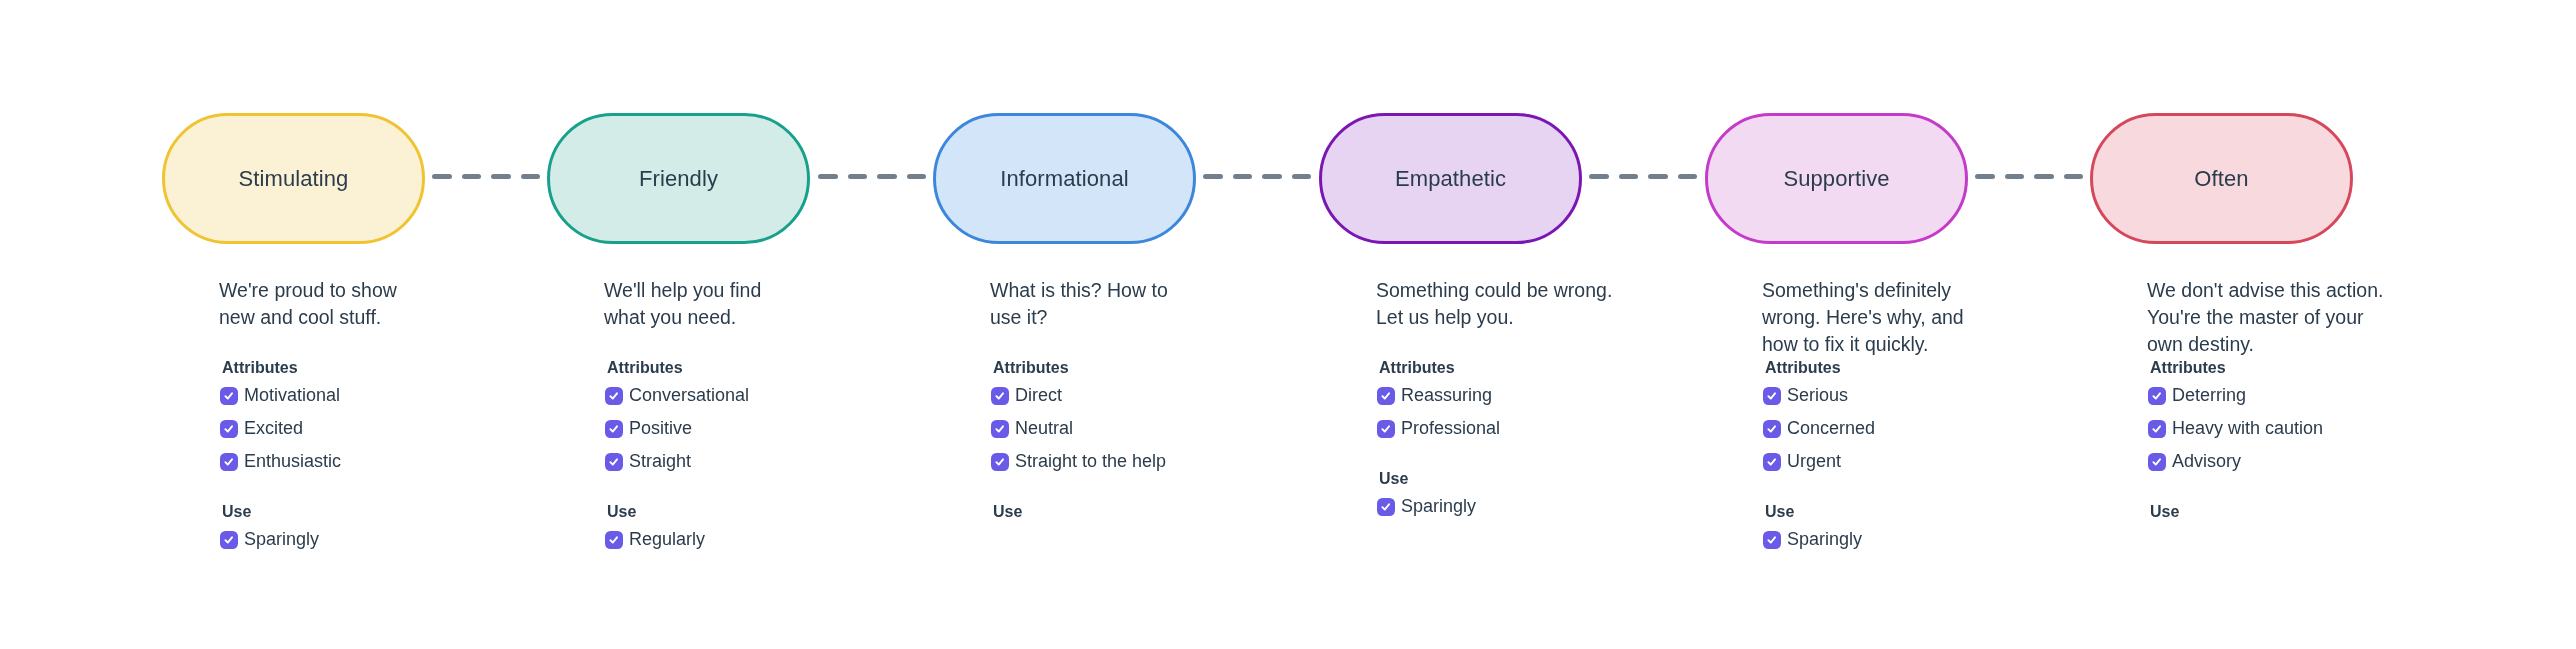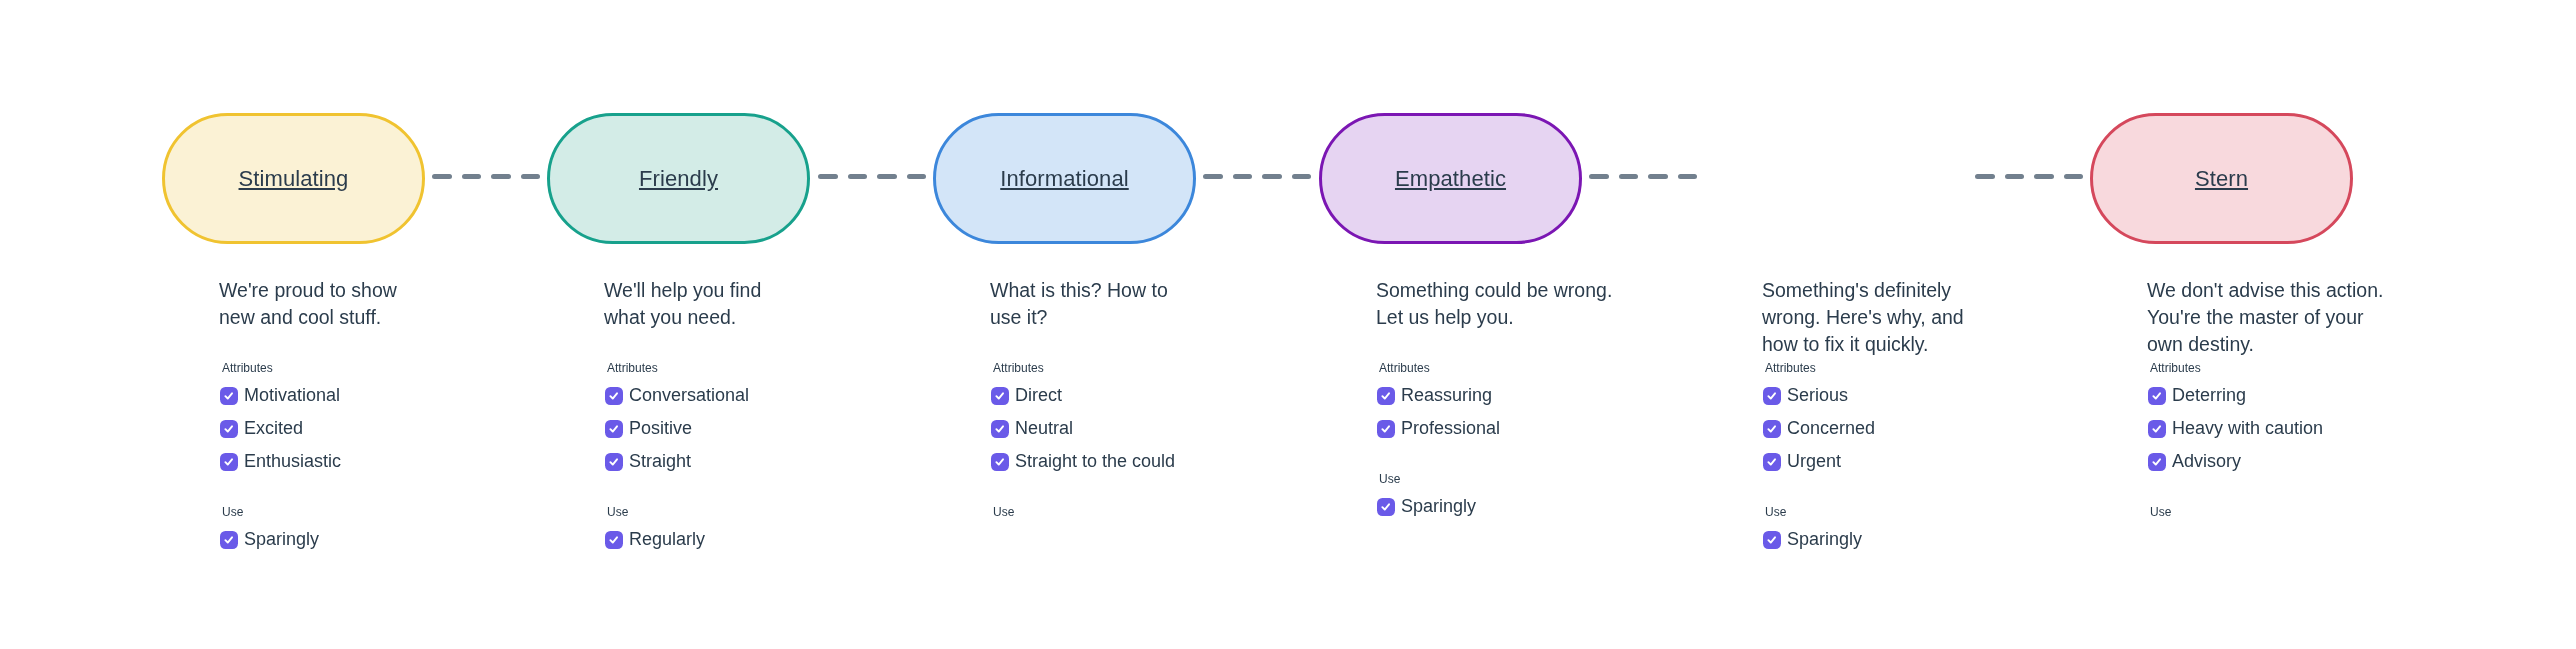--- a/index.html
+++ b/index.html
@@ -35,44 +35,43 @@
     border-radius: 66px;
     display: flex;
     align-items: center;
     justify-content: center;
   }
   .pill-label {
     font-size: 22px;
     font-weight: 500;
     letter-spacing: 0.1px;
     color: var(--text, #2B3C4C);
-    text-decoration: underline;
   }
   .desc {
     position: absolute;
     left: 41px;
     top: 261px;
     margin: 16px;
     width: 309px;
     font-size: 19.5px;
     line-height: 27px;
     white-space: pre-line;
     color: var(--text, #2B3C4C);
   }
   .attrs {
     position: absolute;
     left: 58px;
     top: 358px;
     width: 309px;
   }
   .sec-h {
     margin: 0 0 1.3px 2px;
-    font-size: 12px;
+    font-size: 16px;
     line-height: 20px;
-    font-weight: 400;
+    font-weight: 700;
     color: var(--text, #2B3C4C);
   }
   .use-h {
     margin-top: 23.5px;
   }
   .check-row {
     display: flex;
     align-items: center;
     gap: 6px;
     height: 33px;
@@ -257,21 +256,21 @@
             </svg>
           </span>
         <span class="cb-label">Neutral</span>
       </div>
       <div class="check-row">
         <span class="cb">
             <svg width="11.4" height="11.4" viewBox="0 0 24 24" fill="none">
               <polyline points="5,13 10,18 19,7" stroke="#FFFFFF" stroke-width="4" stroke-linecap="round" stroke-linejoin="round"></polyline>
             </svg>
           </span>
-        <span class="cb-label">Straight to the could</span>
+        <span class="cb-label">Straight to the help</span>
       </div>
       <h3 class="sec-h use-h">Use</h3>
     </div>
   </section>
 
   <section class="tone-col" style="left:1319px">
     <div class="pill" style="--fill: #E6D4F2; --border: #7B16B3;">
       <span class="pill-label">Empathetic</span>
     </div>
     <p class="desc">Something could be wrong.
@@ -300,20 +299,23 @@
             <svg width="11.4" height="11.4" viewBox="0 0 24 24" fill="none">
               <polyline points="5,13 10,18 19,7" stroke="#FFFFFF" stroke-width="4" stroke-linecap="round" stroke-linejoin="round"></polyline>
             </svg>
           </span>
         <span class="cb-label">Sparingly</span>
       </div>
     </div>
   </section>
 
   <section class="tone-col" style="left:1705px">
+    <div class="pill" style="--fill: #F3DAF3; --border: #C43AC9;">
+      <span class="pill-label">Supportive</span>
+    </div>
     <p class="desc">Something's definitely
 wrong. Here's why, and
 how to fix it quickly.</p>
     <div class="attrs">
       <h3 class="sec-h">Attributes</h3>
       <div class="check-row">
         <span class="cb">
             <svg width="11.4" height="11.4" viewBox="0 0 24 24" fill="none">
               <polyline points="5,13 10,18 19,7" stroke="#FFFFFF" stroke-width="4" stroke-linecap="round" stroke-linejoin="round"></polyline>
             </svg>
@@ -343,21 +345,21 @@
               <polyline points="5,13 10,18 19,7" stroke="#FFFFFF" stroke-width="4" stroke-linecap="round" stroke-linejoin="round"></polyline>
             </svg>
           </span>
         <span class="cb-label">Sparingly</span>
       </div>
     </div>
   </section>
 
   <section class="tone-col" style="left:2090px">
     <div class="pill" style="--fill: #F8D9DD; --border: #D5485C;">
-      <span class="pill-label">Stern</span>
+      <span class="pill-label">Often</span>
     </div>
     <p class="desc">We don't advise this action.
 You're the master of your
 own destiny.</p>
     <div class="attrs">
       <h3 class="sec-h">Attributes</h3>
       <div class="check-row">
         <span class="cb">
             <svg width="11.4" height="11.4" viewBox="0 0 24 24" fill="none">
               <polyline points="5,13 10,18 19,7" stroke="#FFFFFF" stroke-width="4" stroke-linecap="round" stroke-linejoin="round"></polyline>

